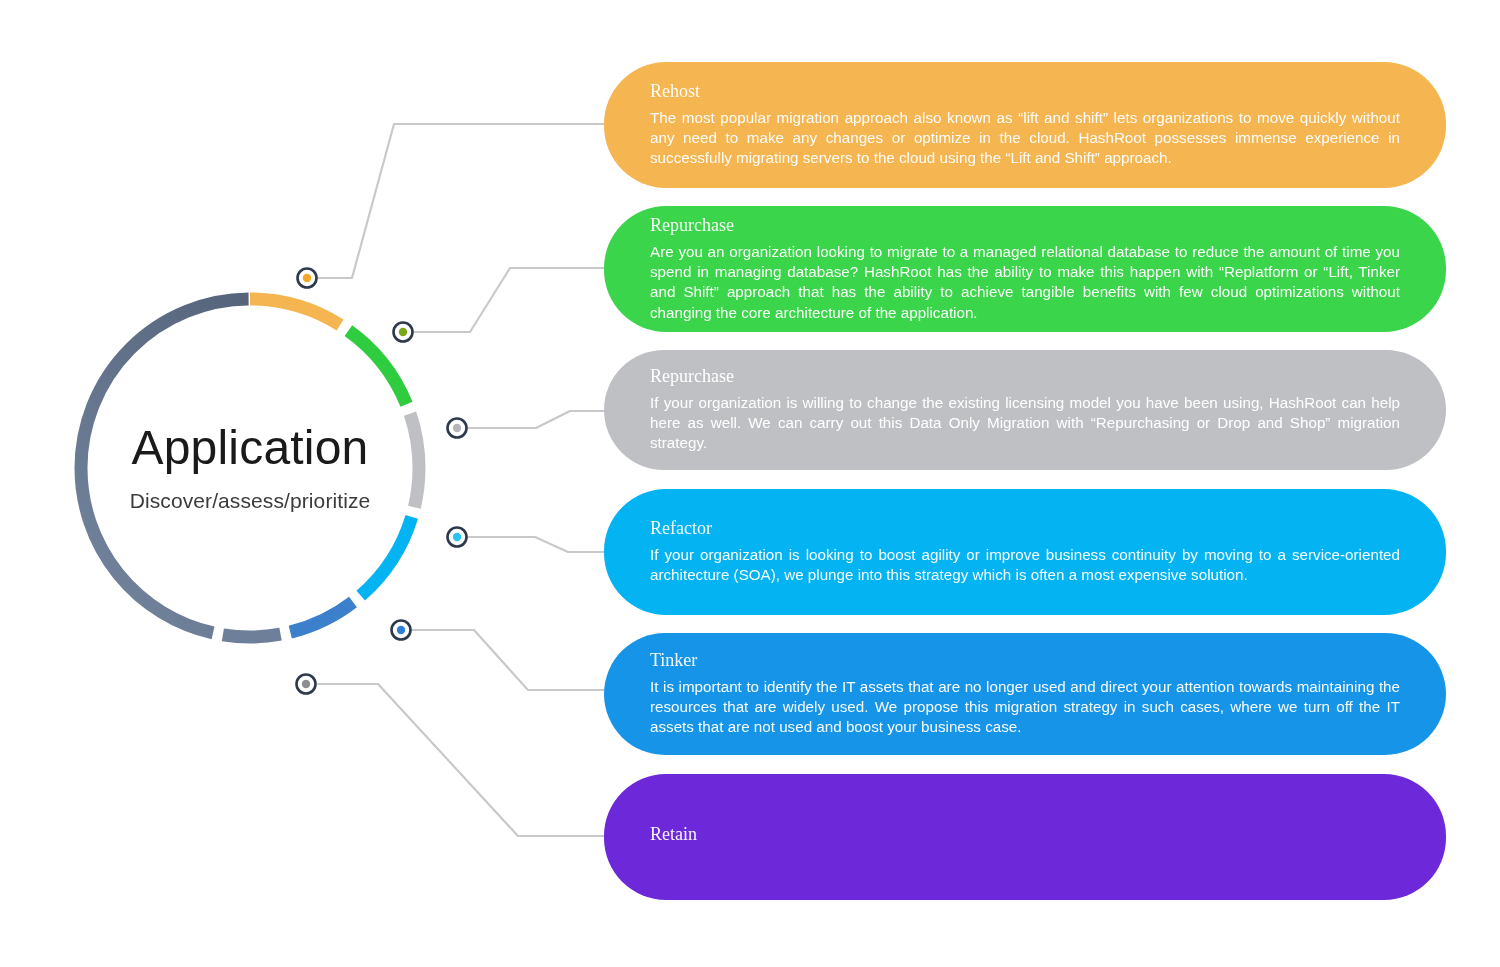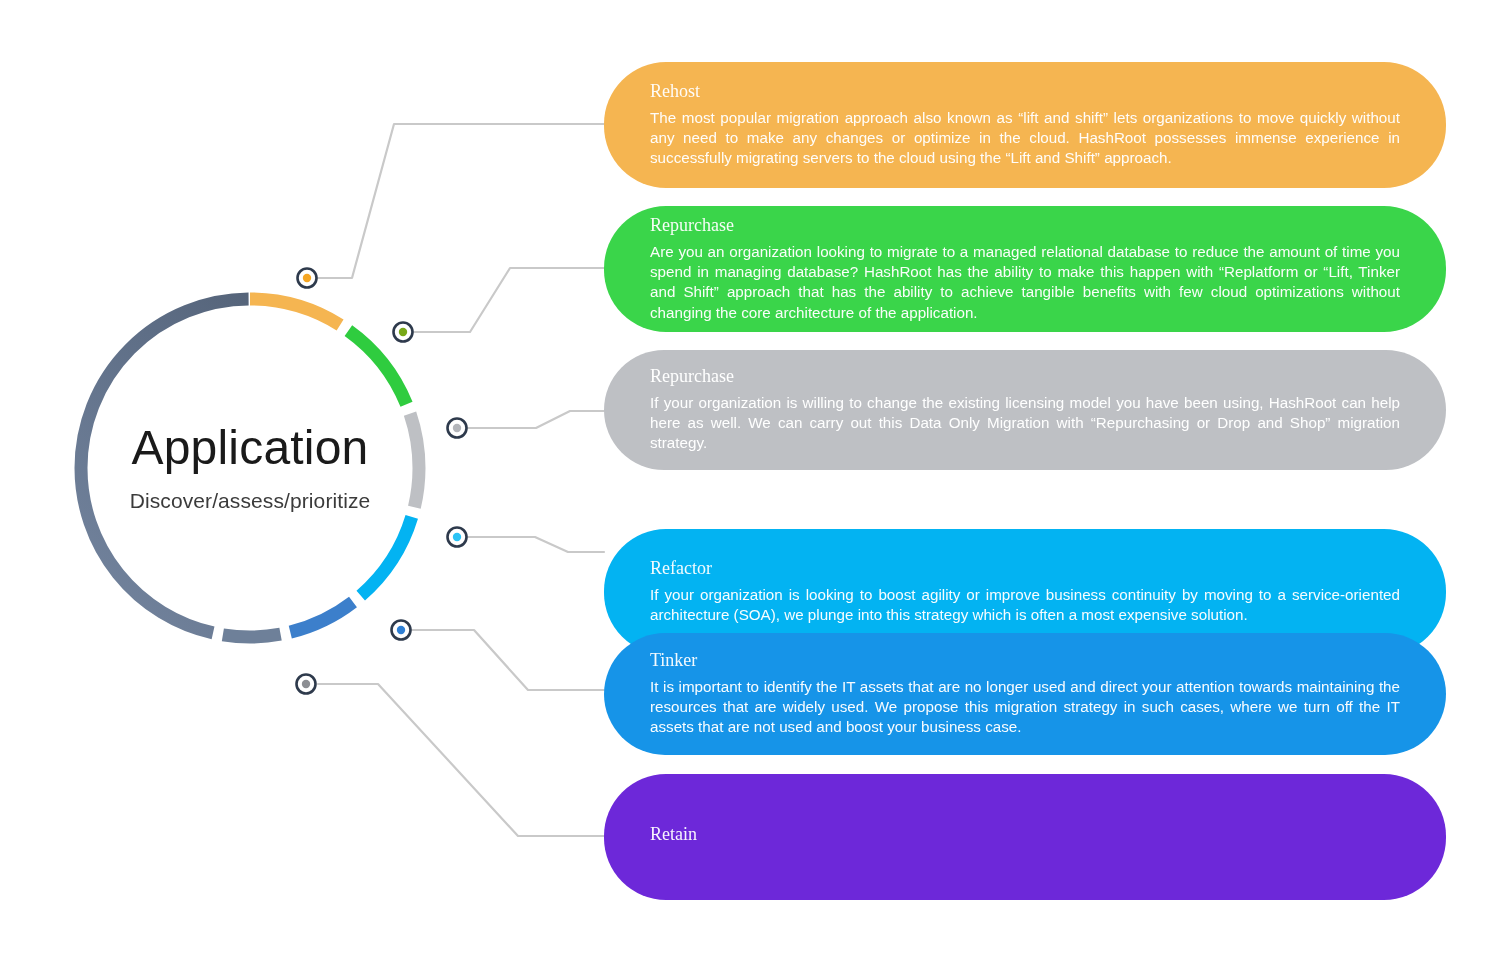--- a/index.html
+++ b/index.html
@@ -155,21 +155,21 @@
   <div class="card" id="card-replatform" style="background: rgb(58, 213, 74);">
     <div class="card-title">Repurchase</div>
     <div class="card-body">Are you an organization looking to migrate to a managed relational database to reduce the amount of time you spend in managing database? HashRoot has the ability to make this happen with “Replatform or “Lift, Tinker and Shift” approach that has the ability to achieve tangible benefits with few cloud optimizations without changing the core architecture of the application.</div>
   </div>
 
   <div class="card gray" id="card-repurchase" style="background: rgb(190, 192, 196);">
     <div class="card-title">Repurchase</div>
     <div class="card-body">If your organization is willing to change the existing licensing model you have been using, HashRoot can help here as well. We can carry out this Data Only Migration with “Repurchasing or Drop and Shop” migration strategy.</div>
   </div>
 
-  <div class="card" id="card-refactor" style="background: rgb(3, 179, 242); margin-top: 40px;">
+  <div class="card" id="card-refactor" style="background: rgb(3, 179, 242);">
     <div class="card-title">Refactor</div>
     <div class="card-body">If your organization is looking to boost agility or improve business continuity by moving to a service-oriented architecture (SOA), we plunge into this strategy which is often a most expensive solution.</div>
   </div>
 
   <div class="card" id="card-retire" style="background: rgb(22, 148, 232);">
     <div class="card-title">Tinker</div>
     <div class="card-body">It is important to identify the IT assets that are no longer used and direct your attention towards maintaining the resources that are widely used. We propose this migration strategy in such cases, where we turn off the IT assets that are not used and boost your business case.</div>
   </div>
 
   <div class="card" id="card-retain" style="background: #6d28d9;">

